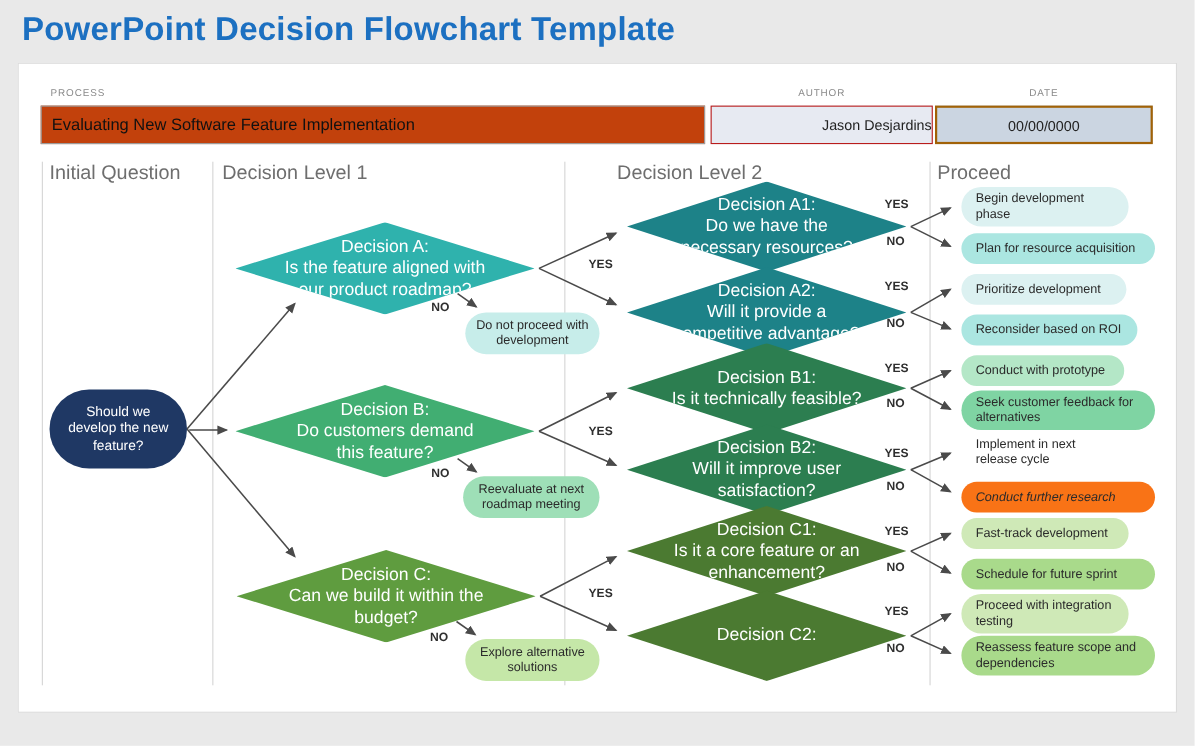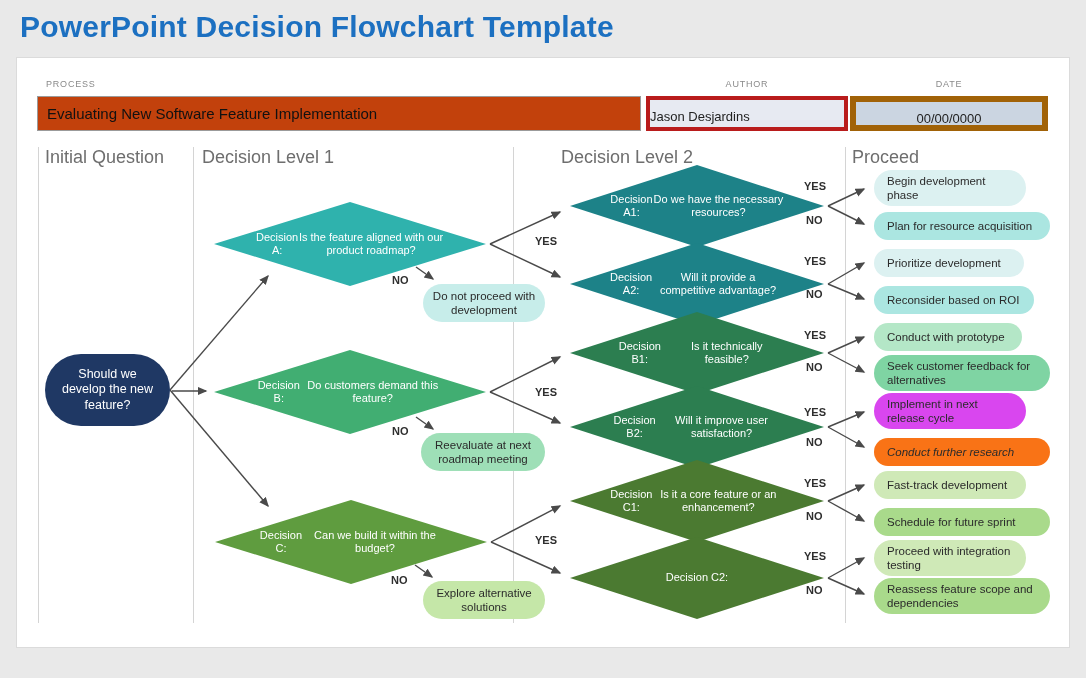--- a/index.html
+++ b/index.html
@@ -30,26 +30,26 @@
   .lbl-process { left:46px; top:79px; }
   .lbl-author  { left:646px; top:79px; width:202px; text-align:center; }
   .lbl-date    { left:850px; top:79px; width:198px; text-align:center; }
   .process-box {
     left:37px; top:96px; width:604px; height:35px;
     background:#c2410c; border:1px solid #9B9B9B;
     font-size:15px; color:#111; line-height:33px; padding-left:9px;
   }
   .author-box {
     left:646px; top:96px; width:202px; height:35px;
-    background:#E7EAF2; border:4px solid #b91c1c;
-    font-size:13px; color:#222; line-height:33px; text-align:left;
+    background:#E7EAF2; border:1px solid #b91c1c;
+    font-size:13px; color:#222; line-height:33px; text-align:right;
   }
   .date-box {
     left:850px; top:96px; width:198px; height:35px;
-    background:#CBD5E1; border:6px solid #a16207;
+    background:#CBD5E1; border:2px solid #a16207;
     font-size:13px; color:#222; line-height:33px; text-align:center;
   }
 
   
   .col-header { font-size:18px; color:#6E6E6E; top:147px; }
   .col-h-initial { left:45px; }
   .col-h-level1  { left:202px; }
   .col-h-level2  { left:520px;margin-left:41px; }
   .col-h-outcome { left:852px; }
   .divider { width:1px; top:147px; height:476px; background:#D4D4D4; }
@@ -59,22 +59,22 @@
   .oval {
     left:45px; top:354px; width:125px; height:72px;
     background:#1F3864; border-radius:36px;
     color:#fff; font-size:12.5px; line-height:1.25;
     display:flex; align-items:center; justify-content:center; text-align:center;
     padding:0 10px;
   }
   .diamond {
     clip-path:polygon(50% 0, 100% 50%, 50% 100%, 0 50%);
     color:#fff; text-align:center;
-    display:flex; align-items:center; justify-content:center;
-    font-size:11px; line-height:1.2;
+    display:flex; flex-direction:column; align-items:center; justify-content:center;
+    font-size:16px; line-height:1.2;
   }
   .d1 { width:272px; height:84px; padding:0 42px; }
   .d2 { width:254px; height:82px; padding:0 40px; }
   .dm-a  { left:214px; top:202px; background:#2FB2AD; }
   .dm-b  { left:214px; top:350px; background:#41AE72; }
   .dm-c  { left:215px; top:500px; background:#5F9C3F; }
   .dm-a1 { left:570px; top:165px; background:#1D8288; }
   .dm-a2 { left:570px; top:243px; background:#1D8288; }
   .dm-b1 { left:570px; top:312px; background:#2C7E50; }
   .dm-b2 { left:570px; top:386px; background:#2C7E50; }
@@ -93,21 +93,21 @@
 
   .out-pill { left:874px; padding:0 13px; }
   .h1line { height:28px; border-radius:14px; }
   .h2line { height:36px; border-radius:18px; }
   .op-a1y { top:170px; width:152px; background:#DCF1F1; }
   .op-a1n { top:212px; width:176px; background:#ABE6E1; }
   .op-a2y { top:249px; width:150px; background:#DCF1F1; }
   .op-a2n { top:286px; width:160px; background:#ABE6E1; }
   .op-b1y { top:323px; width:148px; background:#B4E7C7; }
   .op-b1n { top:355px; width:176px; background:#7FD4A3; }
-  .op-b2y { top:393px; width:152px; background:#d946ef; }
+  .op-b2y { top:393px; width:152px; background:#ffffff; }
   .op-b2n { top:438px; width:176px; background:#f97316;font-style:italic; }
   .op-c1y { top:471px; width:152px; background:#CFE9B7; }
   .op-c1n { top:508px; width:176px; background:#A9DA8B; }
   .op-c2y { top:540px; width:152px; background:#CFE9B7; }
   .op-c2n { top:578px; width:176px; background:#A9DA8B; }
 
   
   .yn { font-size:11px; font-weight:bold; color:#2F2F2F; }
   .yn-mid-a { left:535px; top:235px; }
   .yn-mid-b { left:535px; top:386px; }

